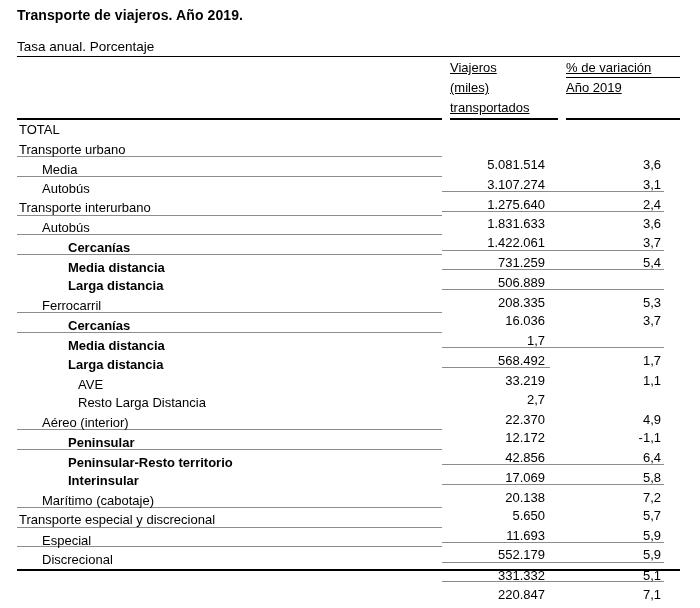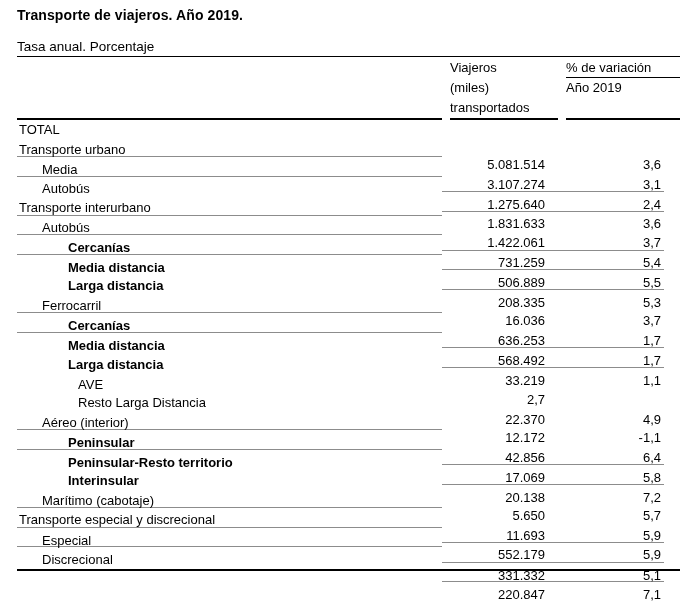--- a/index.html
+++ b/index.html
@@ -8,21 +8,21 @@
     font-family:"Liberation Sans", sans-serif; position:relative; overflow:hidden;
   }
   .title { position:absolute; left:17px; top:7px; font-size:14px; font-weight:bold; letter-spacing:.1px; }
   .subtitle { position:absolute; left:17px; top:39px; font-size:13.5px; }
   .top-rule { position:absolute; left:17px; top:56px; width:663px; border-top:1px solid #000; }
 
   .thead {
     position:absolute; left:17px; top:58px; width:663px;
     display:grid; grid-template-columns:425px 108px 114px; column-gap:8px;
   }
-  .hcell { border-bottom:2px solid #000; min-height:60px; font-size:13px; }
+  .hcell { border-bottom:2px solid #000; min-height:60px; font-size:13px;text-decoration:underline; }
   .hline { height:20px; line-height:20px; white-space:nowrap; }
   .var-top { border-bottom:1px solid #000; box-sizing:border-box; }
 
   .tbody { position:absolute; left:17px; top:121px; width:663px; }
   .trow { display:grid; grid-template-columns:425px 108px 114px; column-gap:0; height:19.5px; }
   .cell { font-size:13px; line-height:19.5px; height:100%; box-sizing:border-box; white-space:nowrap; overflow:hidden; }
   .trow.rule .cell { border-bottom:1px solid #8c8c8c; line-height:18.5px; }
   .num { text-align:right;margin-top:35px; }
   .trow .cell:nth-child(2) { padding-right:5px; }
   .trow .cell:nth-child(3) { padding-right:3px; }
@@ -80,35 +80,33 @@
       <div class="cell num">3,7</div>
     </div>
     <div class="trow rule">
       <div class="cell label ind1">Autobús</div>
       <div class="cell num">731.259</div>
       <div class="cell num">5,4</div>
     </div>
     <div class="trow">
       <div class="cell label ind2">Cercanías</div>
       <div class="cell num">506.889</div>
-      <div class="cell num">5,5</div>
     </div>
     <div class="trow">
       <div class="cell label ind2">Media distancia</div>
       <div class="cell num">208.335</div>
       <div class="cell num">5,3</div>
     </div>
     <div class="trow rule">
       <div class="cell label ind2">Larga distancia</div>
       <div class="cell num">16.036</div>
       <div class="cell num">3,7</div>
     </div>
     <div class="trow rule">
       <div class="cell label ind1">Ferrocarril</div>
-      <div class="cell num">636.253</div>
       <div class="cell num">1,7</div>
     </div>
     <div class="trow">
       <div class="cell label ind2">Cercanías</div>
       <div class="cell num">568.492</div>
       <div class="cell num">1,7</div>
     </div>
     <div class="trow">
       <div class="cell label ind2">Media distancia</div>
       <div class="cell num">33.219</div>

